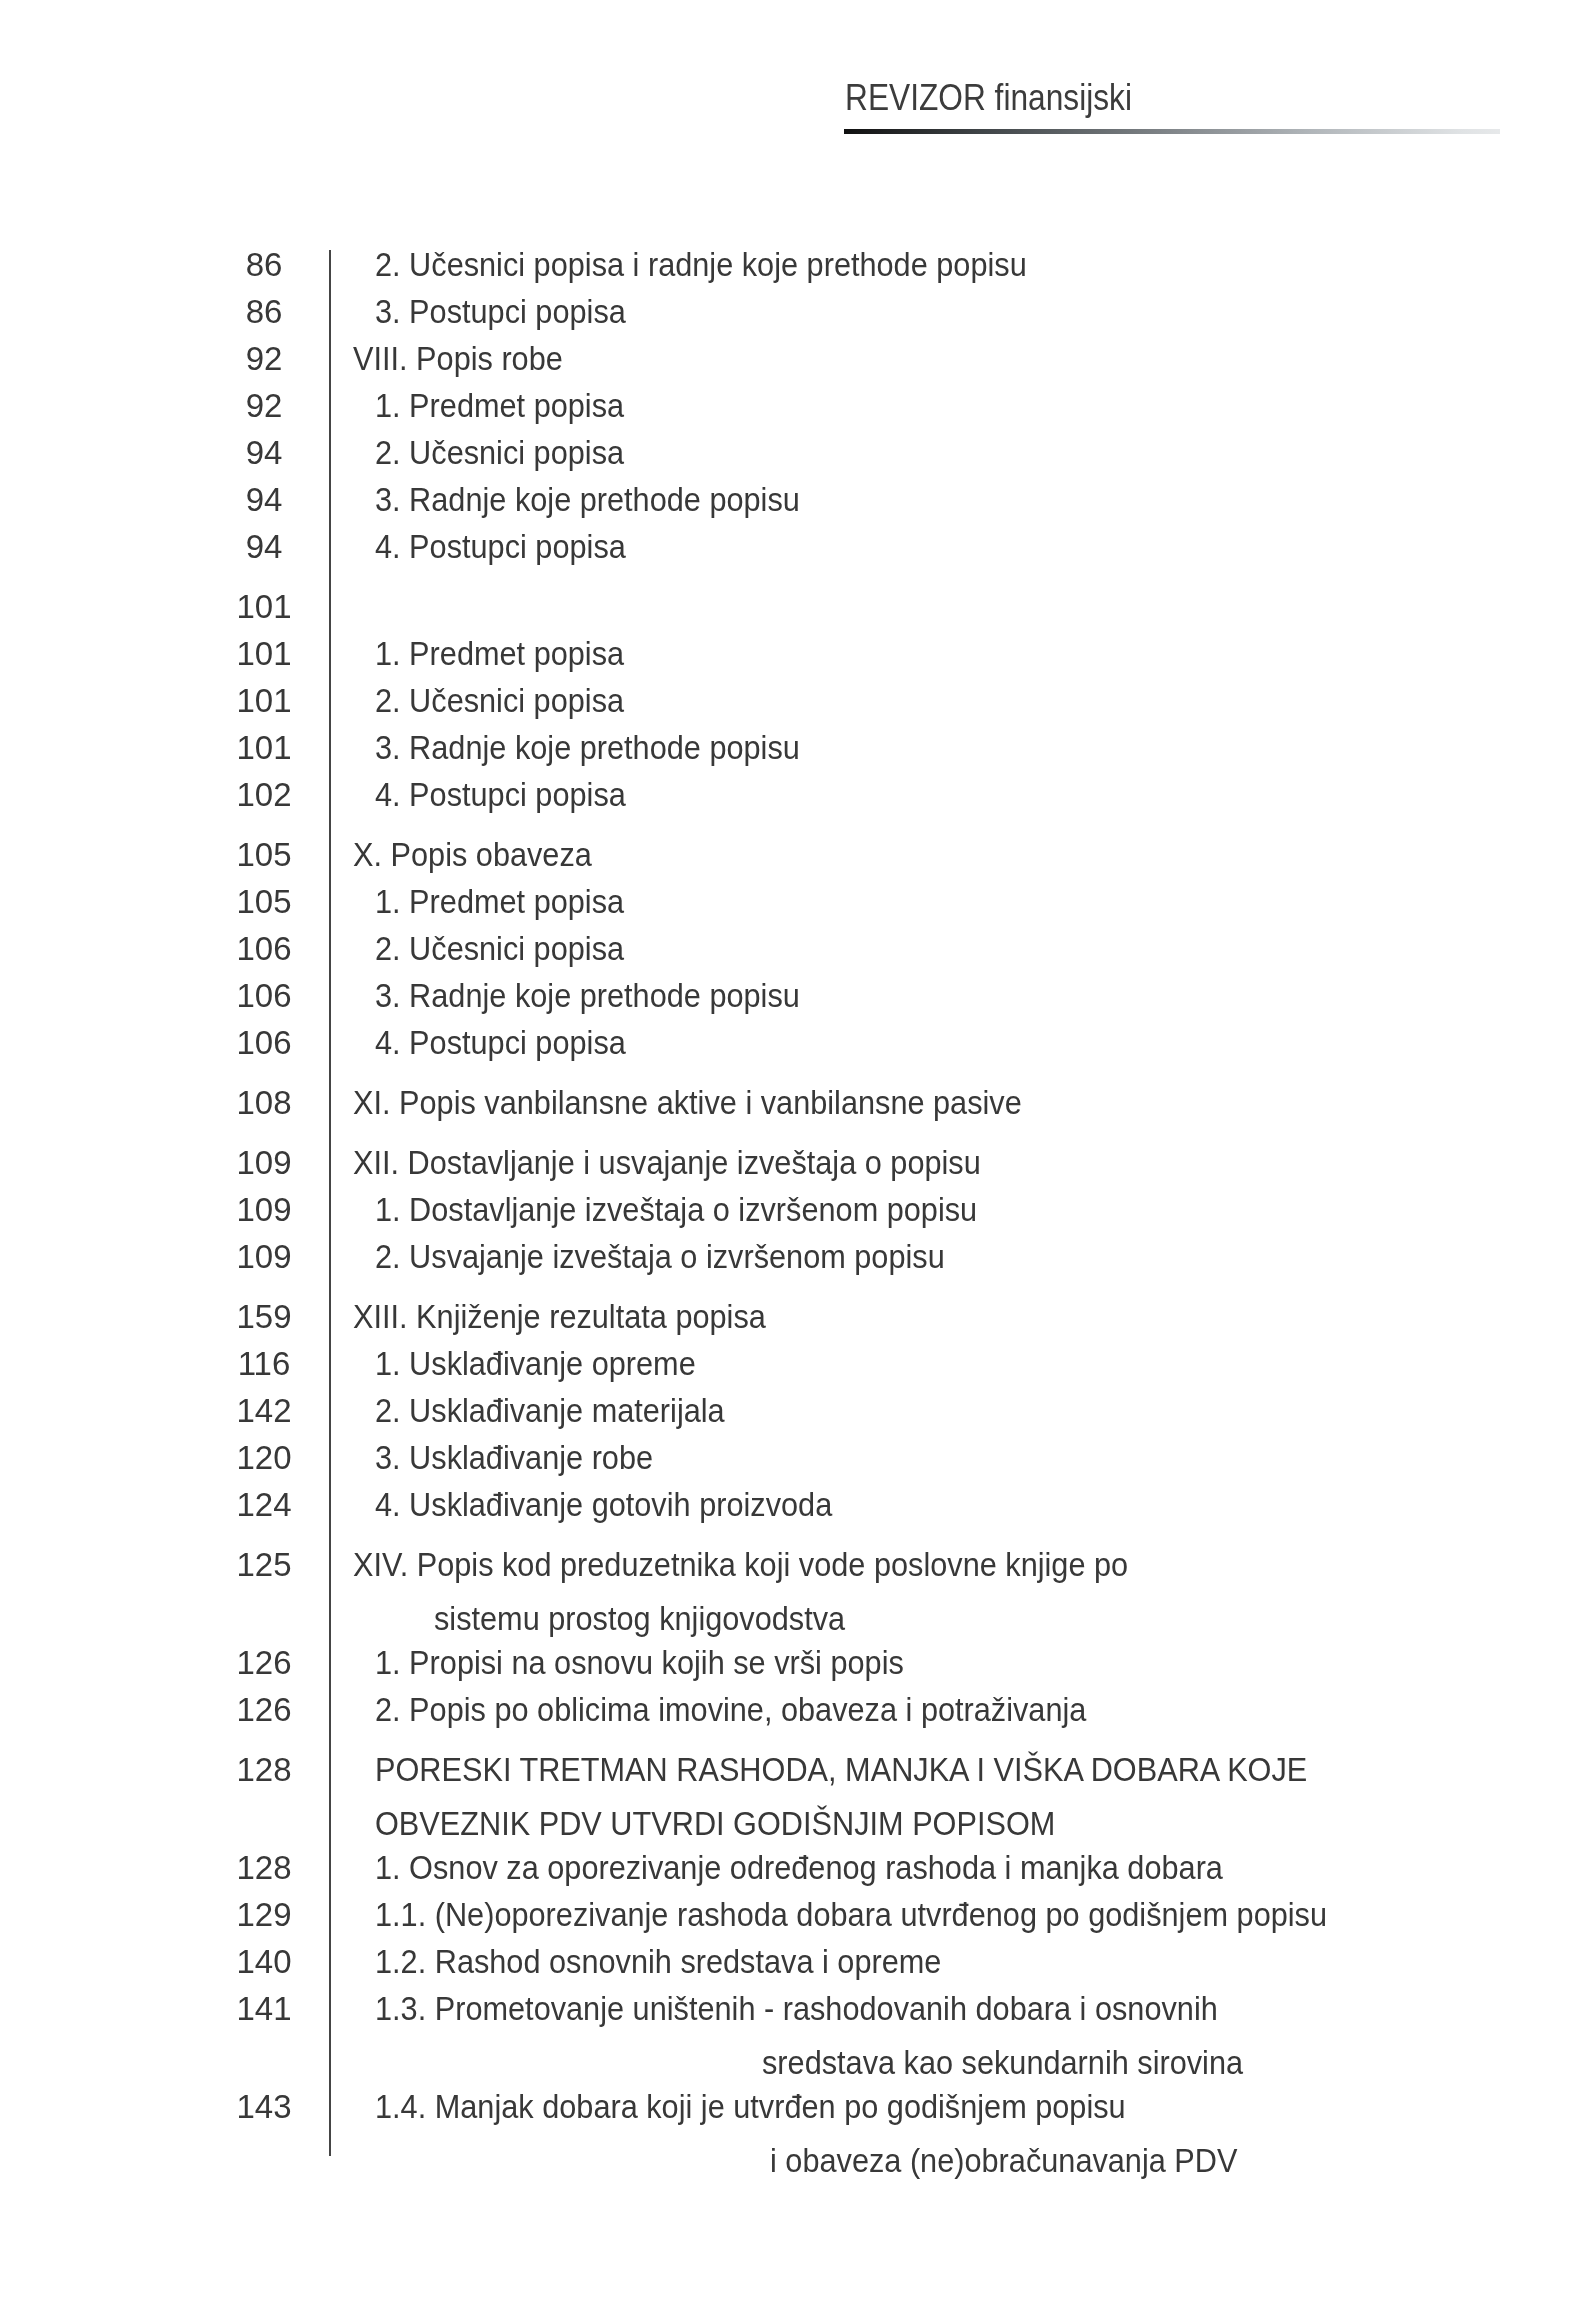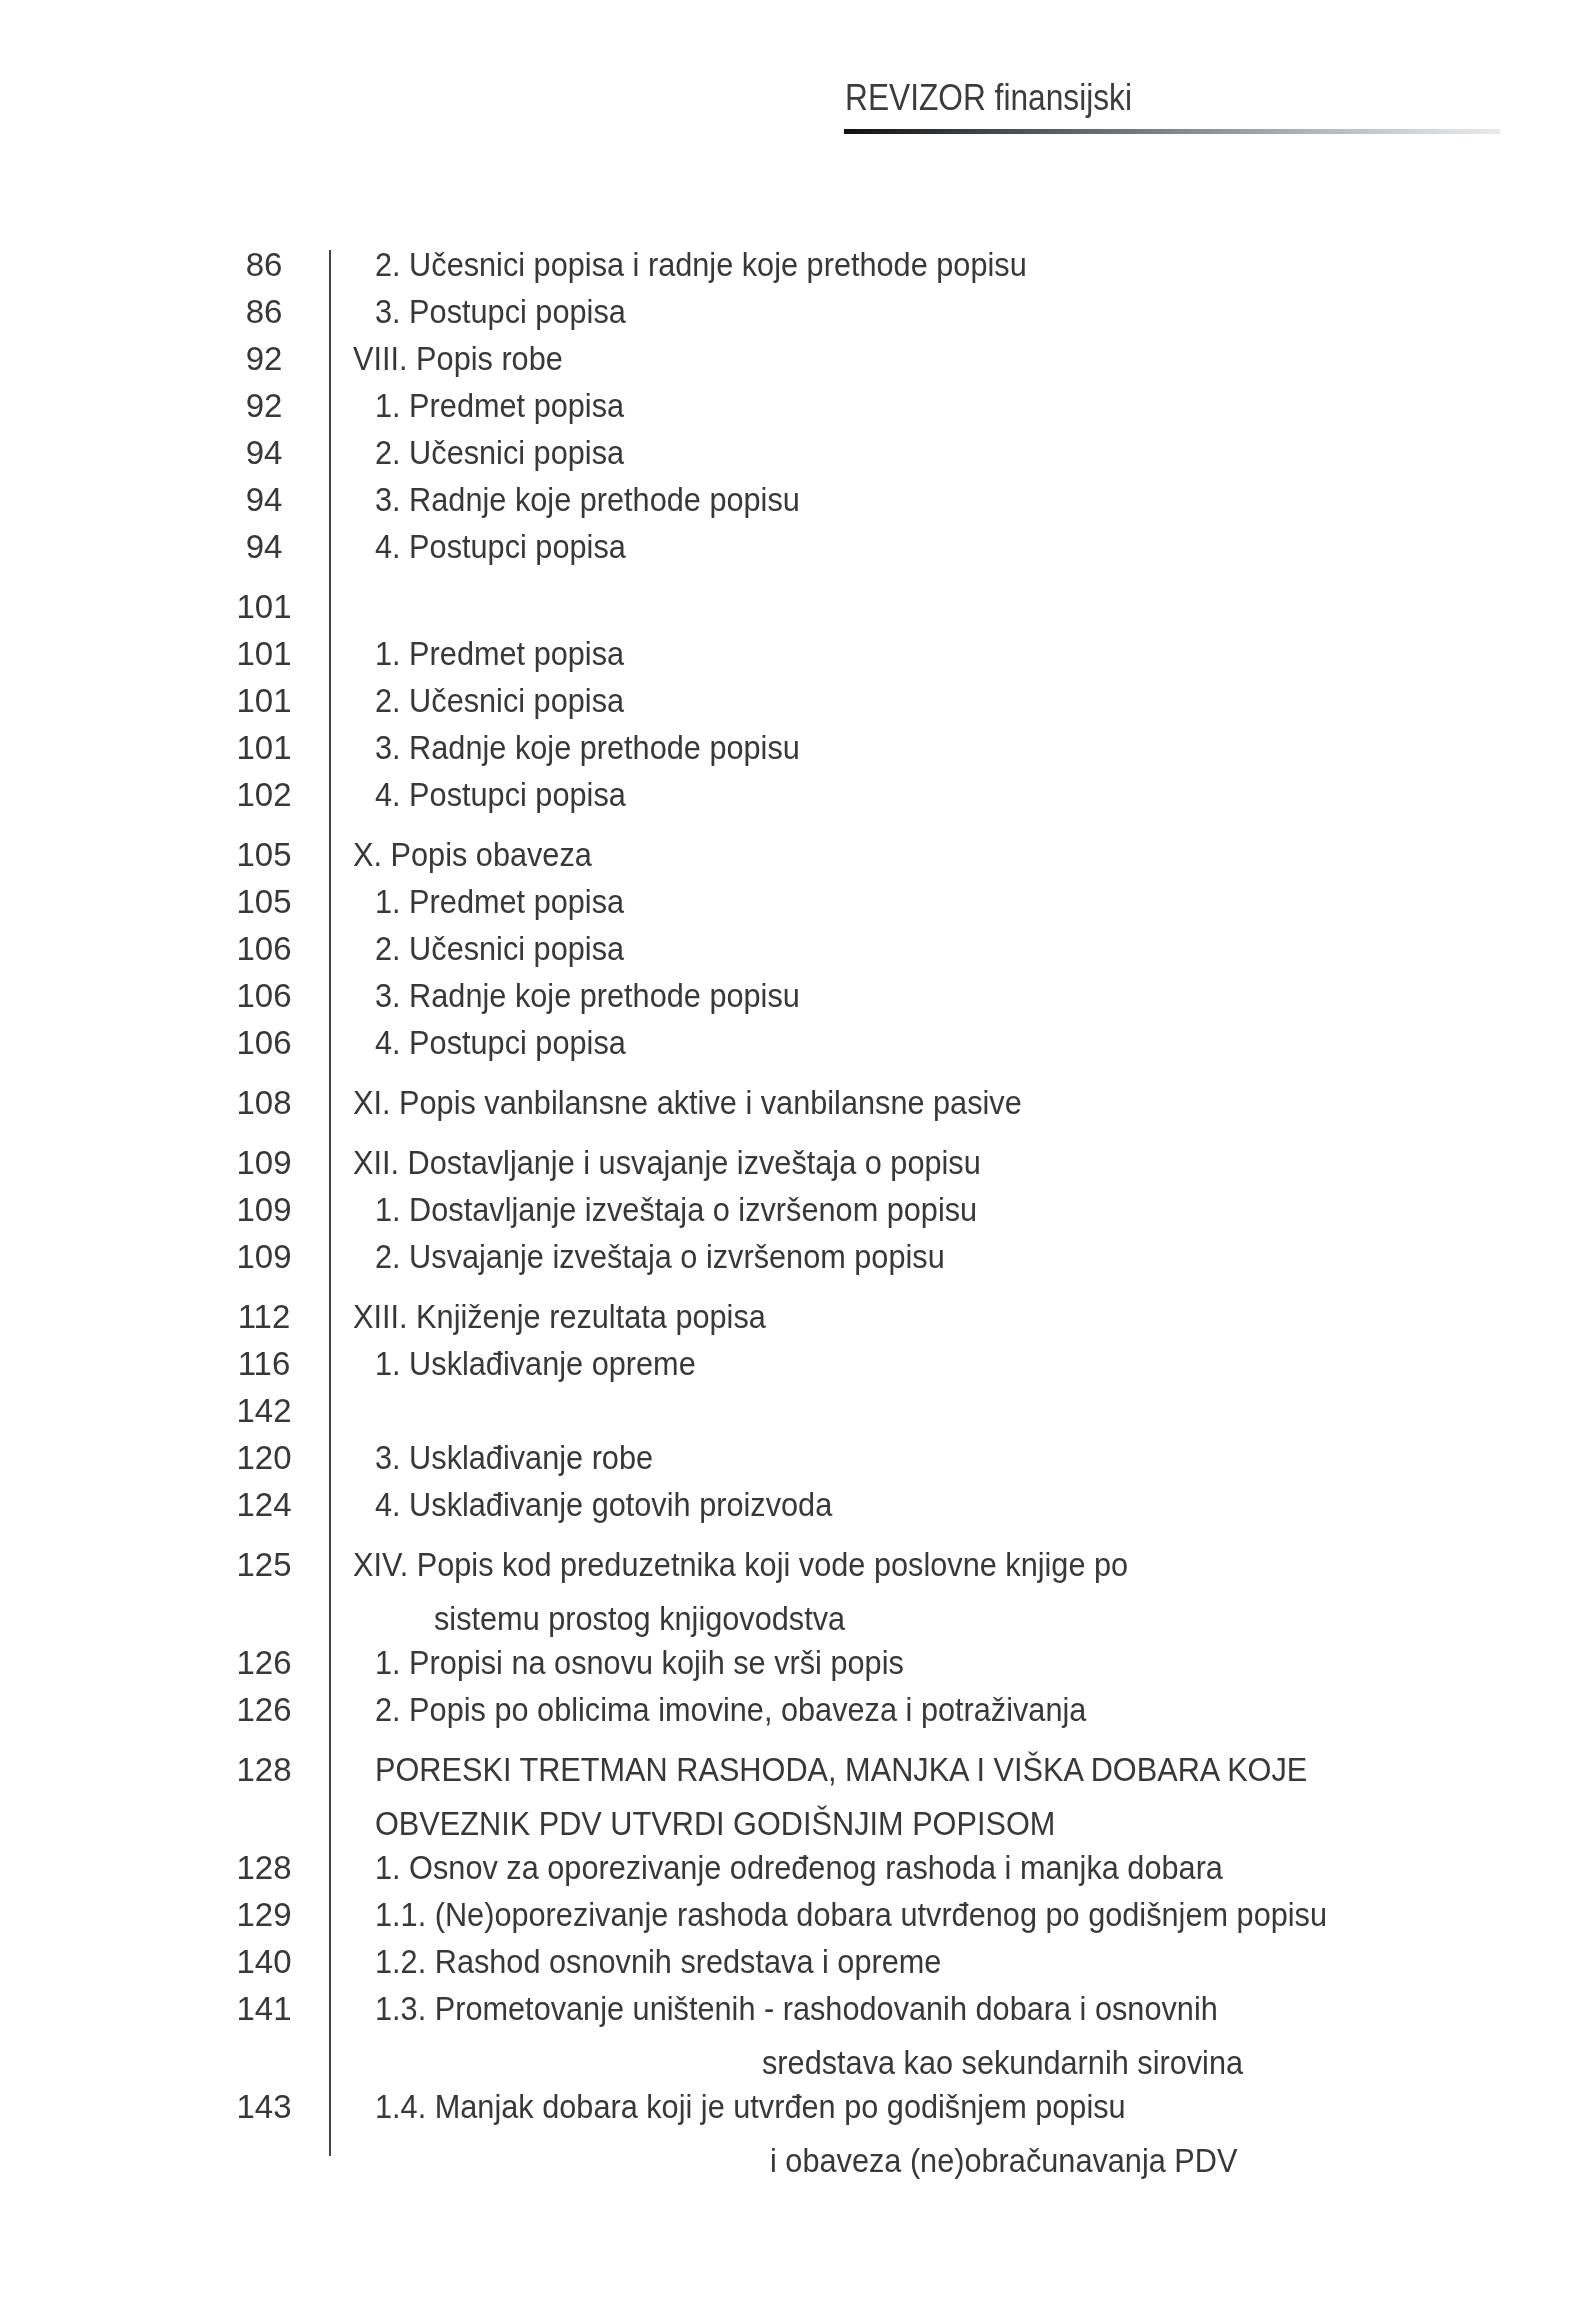--- a/index.html
+++ b/index.html
@@ -209,33 +209,36 @@
           <div class="line ind-sub"><span class="tline">1. Dostavljanje izveštaja o izvršenom popisu</span></div>
         </div>
       </div>
       <div class="row">
         <div class="num">109</div>
         <div class="entry">
           <div class="line ind-sub"><span class="tline">2. Usvajanje izveštaja o izvršenom popisu</span></div>
         </div>
       </div>
       <div class="row gap">
-        <div class="num">112</div>
+        <div class="num">159</div>
         <div class="entry">
           <div class="line ind-main"><span class="tline">XIII. Knjiženje rezultata popisa</span></div>
         </div>
       </div>
       <div class="row">
         <div class="num">116</div>
         <div class="entry">
           <div class="line ind-sub"><span class="tline">1. Usklađivanje opreme</span></div>
         </div>
       </div>
       <div class="row">
         <div class="num">142</div>
+        <div class="entry">
+          <div class="line ind-sub"><span class="tline">2. Usklađivanje materijala</span></div>
+        </div>
       </div>
       <div class="row">
         <div class="num">120</div>
         <div class="entry">
           <div class="line ind-sub"><span class="tline">3. Usklađivanje robe</span></div>
         </div>
       </div>
       <div class="row">
         <div class="num">124</div>
         <div class="entry">

